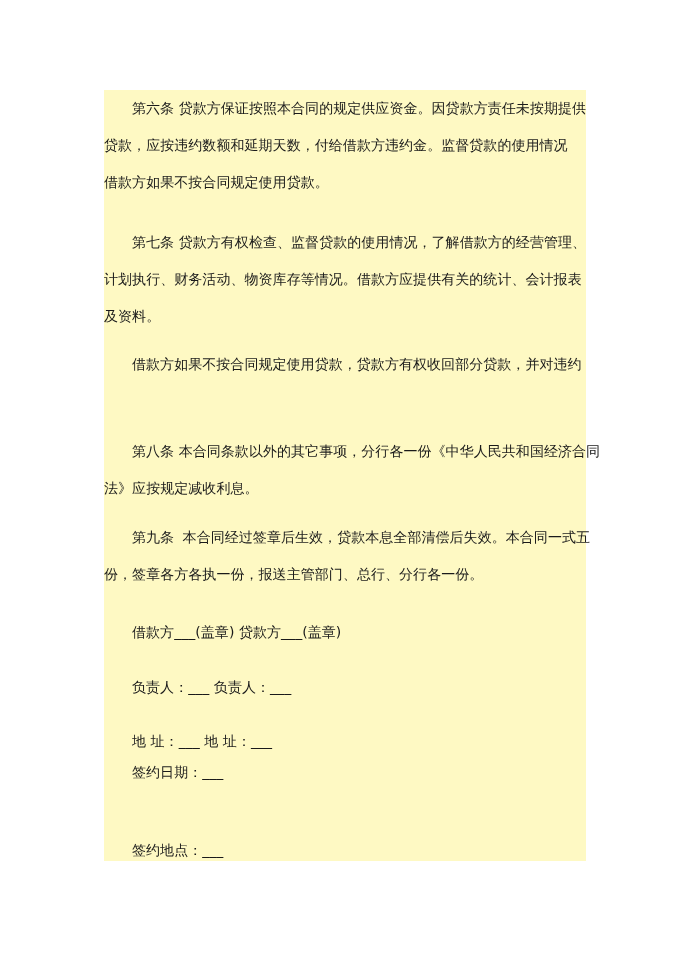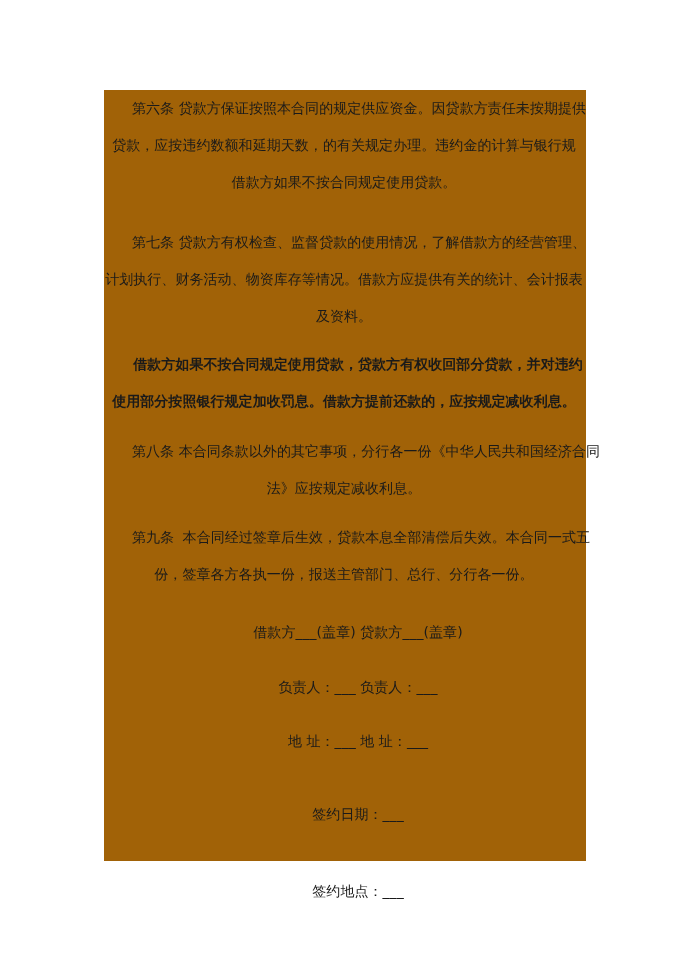--- a/index.html
+++ b/index.html
@@ -14,22 +14,21 @@
       overflow: hidden;
       font-family: "DejaVu Sans", "Liberation Sans", sans-serif;
       color: #1a1a1a;
     }
     .content {
       position: absolute;
       left: 104px;
       top: 90px;
       width: 482px;
       height: 771px;
-      background: #a16207;
-      text-align: center;
+      background: #fef9c3;
     }
     .para {
       position: absolute;
       left: 0;
       width: 480px;
       font-size: 14px;
       line-height: 37px;
       margin: 0;
       letter-spacing: 0.05px;
       white-space: nowrap;
@@ -42,33 +41,32 @@
       padding-left: 28px;
     }
   </style>
 </head>
 <body>
 
 <div class="content">
 
   <p class="para" style="top:0px;">
     <span class="line indent">第六条 贷款方保证按照本合同的规定供应资金。因贷款方责任未按期提供</span>
-    <span class="line">贷款，应按违约数额和延期天数，的有关规定办理。违约金的计算与银行规</span>
+    <span class="line">贷款，应按违约数额和延期天数，付给借款方违约金。监督贷款的使用情况</span>
     <span class="line">借款方如果不按合同规定使用贷款。</span>
   </p>
 
   <p class="para" style="top:134px;">
     <span class="line indent">第七条 贷款方有权检查、监督贷款的使用情况，了解借款方的经营管理、</span>
     <span class="line">计划执行、财务活动、物资库存等情况。借款方应提供有关的统计、会计报表</span>
     <span class="line">及资料。</span>
   </p>
 
-  <p class="para" style="top:256px;font-weight:bold;">
+  <p class="para" style="top:256px;">
     <span class="line indent">借款方如果不按合同规定使用贷款，贷款方有权收回部分贷款，并对违约</span>
-    <span class="line">使用部分按照银行规定加收罚息。借款方提前还款的，应按规定减收利息。</span>
   </p>
 
   <p class="para" style="top:343px;">
     <span class="line indent">第八条 本合同条款以外的其它事项，分行各一份《中华人民共和国经济合同</span>
     <span class="line">法》应按规定减收利息。</span>
   </p>
 
   <p class="para" style="top:430px;font-family:Liberation Mono, monospace;">
     <span class="line indent">第九条 本合同经过签章后生效，贷款本息全部清偿后失效。本合同一式五</span>
     <span class="line">份，签章各方各执一份，报送主管部门、总行、分行各一份。</span>
@@ -79,21 +77,21 @@
   </p>
 
   <p class="para" style="top:579px;">
     <span class="line indent">负责人：___ 负责人：___</span>
   </p>
 
   <p class="para" style="top:633px;">
     <span class="line indent">地 址：___ 地 址：___</span>
   </p>
 
-  <p class="para" style="top:706px;">
+  <p class="para" style="top:664px;">
     <span class="line indent">签约日期：___</span>
   </p>
 
-  <p class="para" style="top:783px;">
+  <p class="para" style="top:742px;">
     <span class="line indent">签约地点：___</span>
   </p>
 
 </div>
 
 </body></html>

